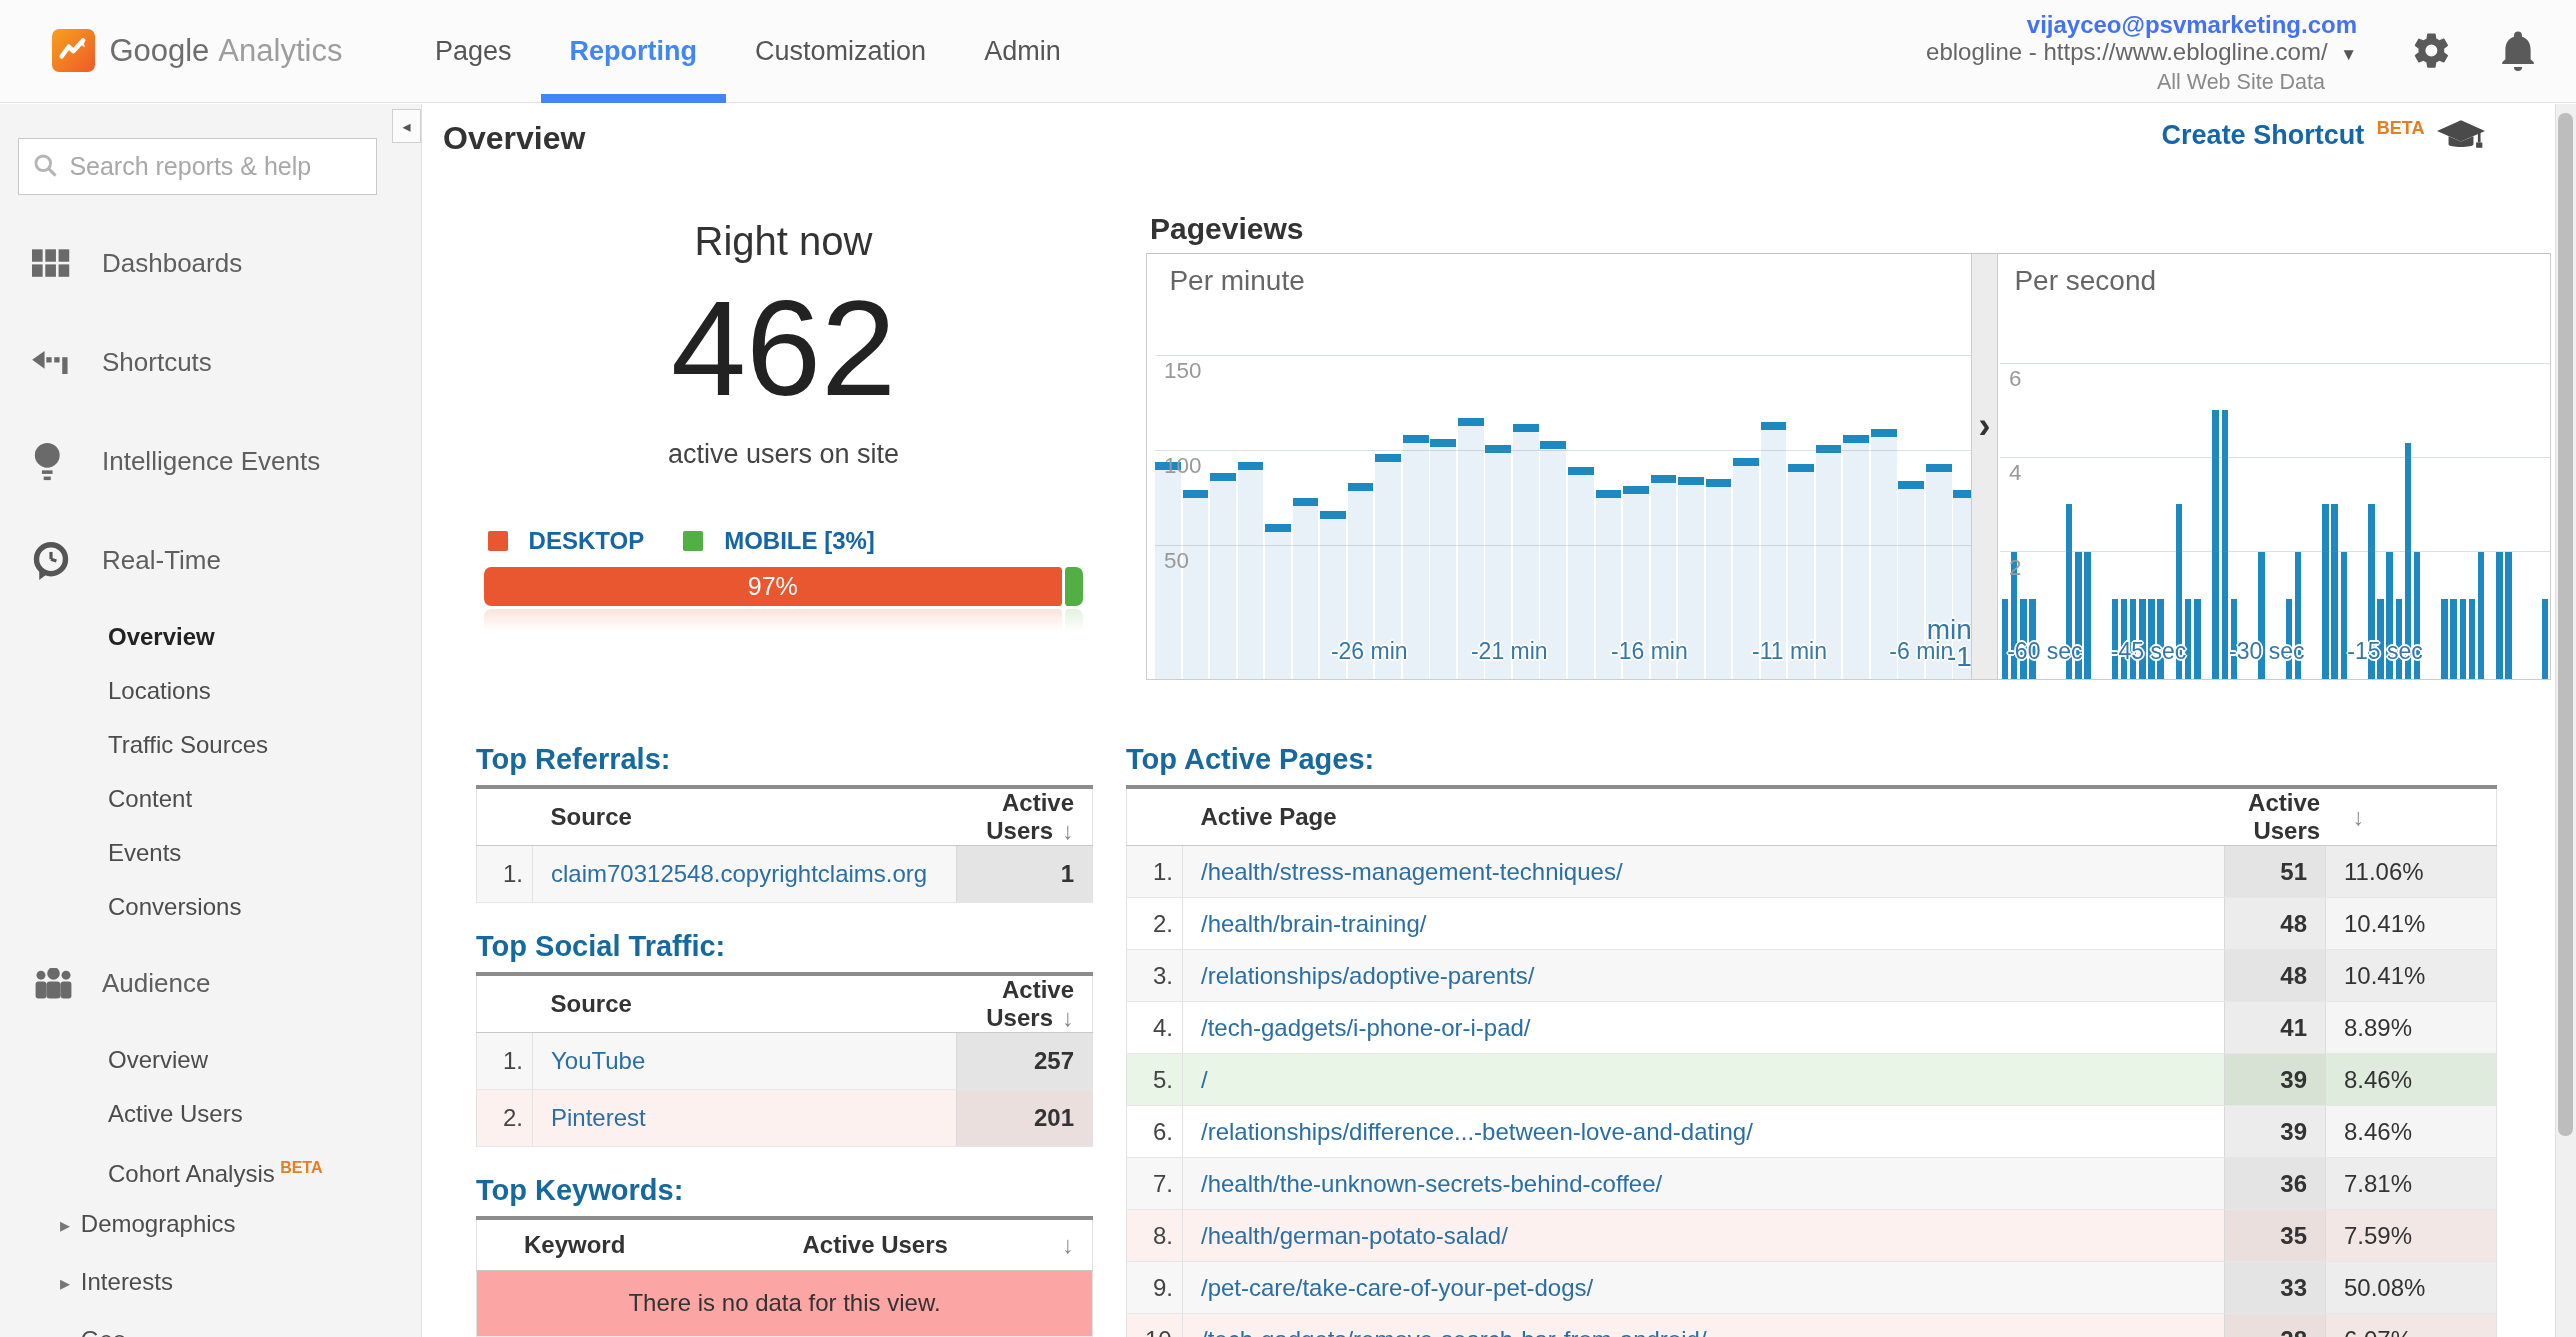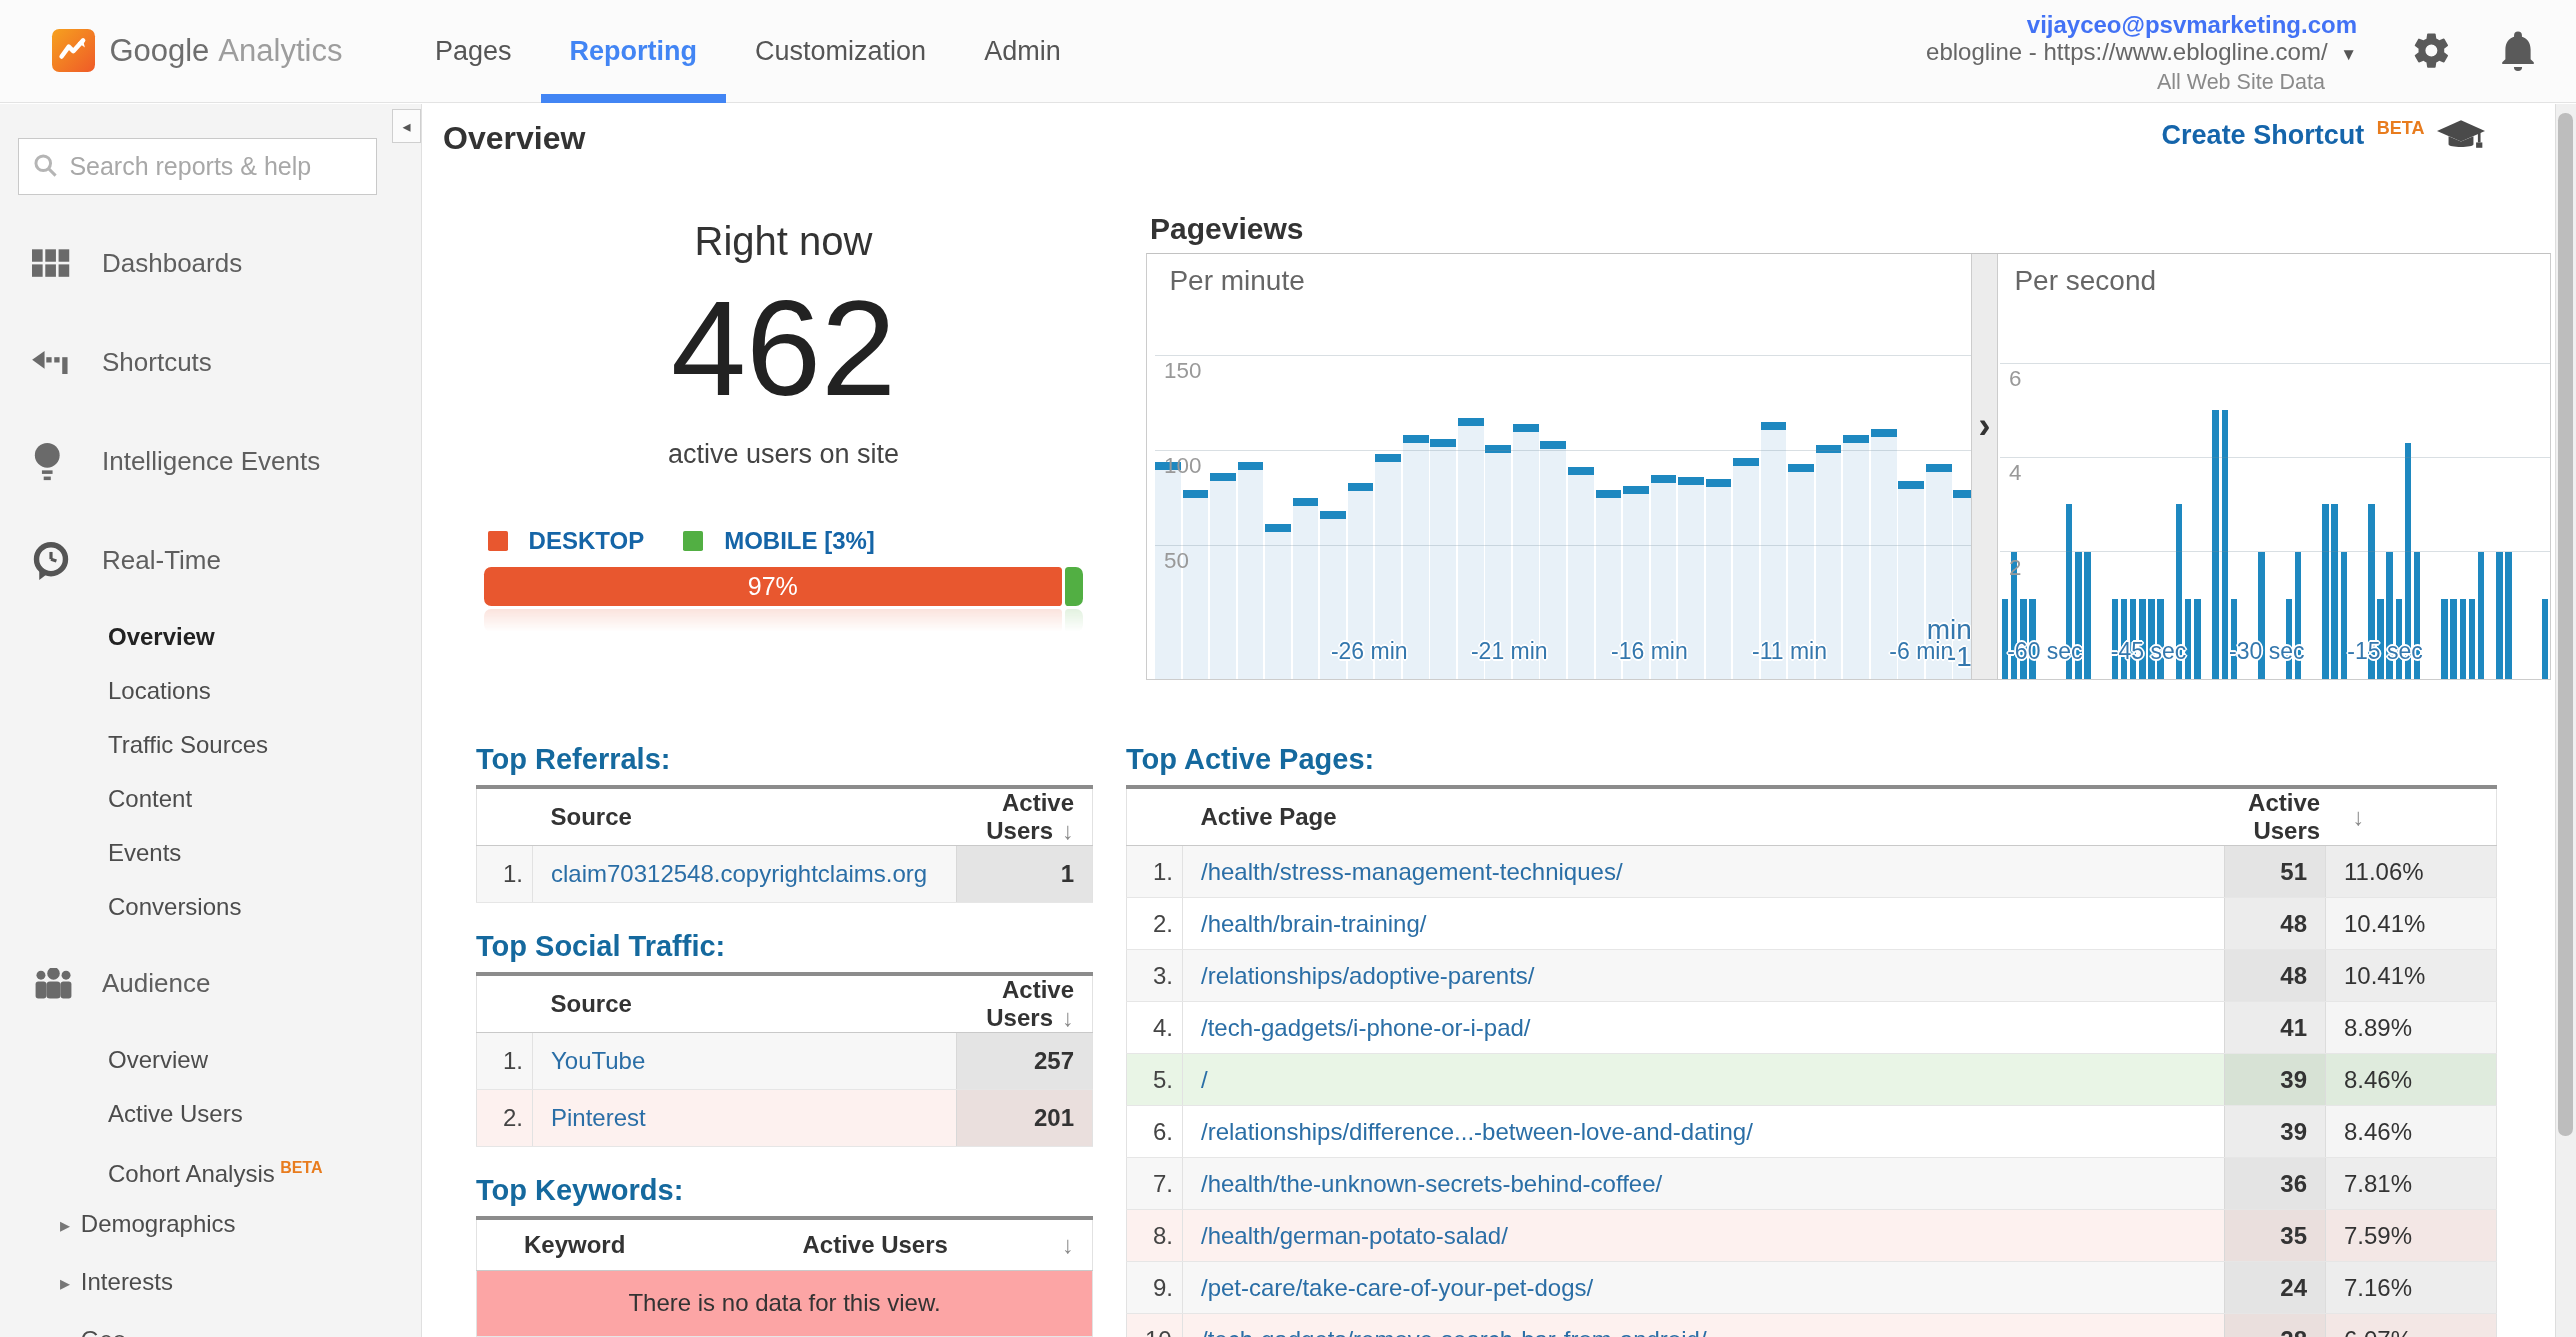--- a/index.html
+++ b/index.html
@@ -604,22 +604,22 @@
               <a class="tbl-link">/health/german-potato-salad/</a>
             </td>
           <td class="users">35</td>
           <td class="pct">7.59%</td>
         </tr>
         <tr class="odd">
           <td class="rank">9.</td>
           <td>
               <a class="tbl-link">/pet-care/take-care-of-your-pet-dogs/</a>
             </td>
-          <td class="users">24</td>
-          <td class="pct">7.16%</td>
+          <td class="users">33</td>
+          <td class="pct">50.08%</td>
         </tr>
         <tr class="hl-red">
           <td class="rank">10.</td>
           <td>
               <a class="tbl-link">/tech-gadgets/remove-search-bar-from-android/</a>
             </td>
           <td class="users">28</td>
           <td class="pct">6.07%</td>
         </tr>
       </tbody>

